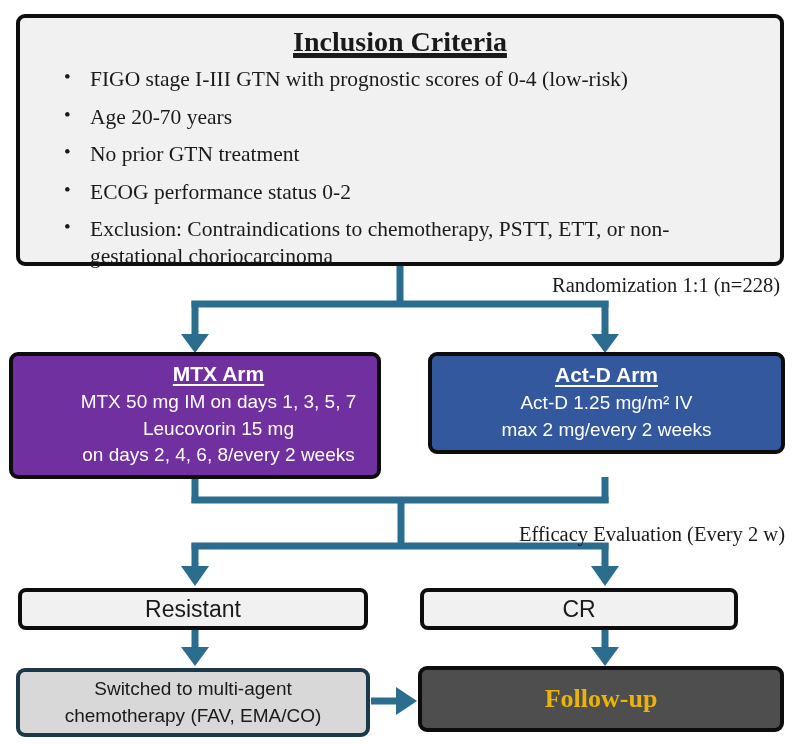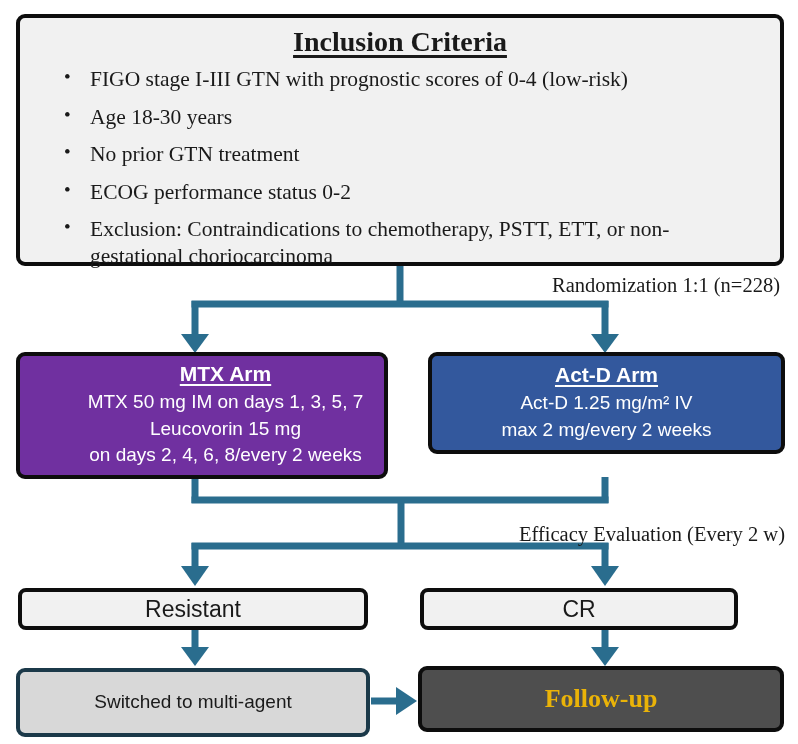--- a/index.html
+++ b/index.html
@@ -18,35 +18,35 @@
     position:relative;width:798px;height:744px;background:#ffffff;
     font-family:"Liberation Serif", serif;color:var(--text-dark);overflow:hidden;
   }
   .connectors{position:absolute;left:0;top:0;width:798px;height:744px;pointer-events:none;}
   .connectors line{stroke:var(--arrow);stroke-width:7;}
   .connectors polygon{fill:var(--arrow);}
   .box{position:absolute;box-sizing:border-box;border:4px solid var(--border-dark);border-radius:9px;}
 
   
   .inclusion{left:16px;top:14px;width:768px;height:252px;background:var(--light-box-bg);padding:6px 26px 0 26px;}
-  .inc-title{text-align:center;font-size:28px;font-weight:bold;margin:2px 0 8px 0;}
+  .inc-title{text-align:center;font-size:28px;font-weight:bold;margin:2px 0 8px 0;text-decoration:underline;}
   .inc-title span{text-decoration:underline;text-decoration-thickness:2.5px;text-underline-offset:4px;}
   .inclusion ul{list-style:none;margin:0;padding:0 0 0 18px;}
   .inclusion li{position:relative;font-size:21.5px;line-height:1.26;padding-left:26px;margin-bottom:10.5px;max-width:650px;}
   .inclusion li::before{content:"\2022";position:absolute;left:0;top:-1px;font-size:19px;}
 
   
   .side-label{position:absolute;font-size:20.5px;white-space:nowrap;text-align:right;}
   .rand-label{top:274px;right:18px;}
   .eff-label{top:511px;right:13px;margin-top:12px;}
 
   
   .arm{display:flex;flex-direction:column;justify-content:center;align-items:center;
        color:#ffffff;font-family:"Liberation Sans", sans-serif;text-align:center;}
-  .mtx{left:16px;top:352px;width:372px;height:127px;background:var(--mtx-bg);padding-left:47px;}
+  .mtx{left:9px;top:352px;width:372px;height:127px;background:var(--mtx-bg);padding-left:47px;}
   .actd{left:428px;top:352px;width:357px;height:102px;background:var(--actd-bg);}
   .arm-title{font-size:21px;font-weight:bold;margin-bottom:3px;}
   .arm-title span{text-decoration:underline;text-decoration-thickness:2px;text-underline-offset:3px;}
   .arm-line{font-size:19px;line-height:1.42;}
 
   
   .outcome{display:flex;align-items:center;justify-content:center;background:var(--light-box-bg);
            font-family:"Liberation Sans", sans-serif;font-size:23px;color:var(--text-dark);border-radius:8px;}
   .resistant{left:18px;top:588px;width:350px;height:42px;}
   .cr{left:420px;top:588px;width:318px;height:42px;}
@@ -91,21 +91,21 @@
     <line x1="371" y1="701" x2="398" y2="701"></line>
     <polygon points="396,687 396,715 417,701"></polygon>
   </svg>
 
   <div class="box inclusion">
     <div class="inc-title">
       <span>Inclusion Criteria</span>
     </div>
     <ul>
       <li>FIGO stage I-III GTN with prognostic scores of 0-4 (low-risk)</li>
-      <li>Age 18-30 years</li>
+      <li>Age 20-70 years</li>
       <li>No prior GTN treatment</li>
       <li>ECOG performance status 0-2</li>
       <li>Exclusion: Contraindications to chemotherapy, PSTT, ETT, or non-gestational choriocarcinoma</li>
     </ul>
   </div>
 
   <div class="side-label rand-label">Randomization 1:1 (n=228)</div>
   <div class="side-label eff-label">Efficacy Evaluation (Every 2 w)</div>
 
   <div class="box arm mtx">
@@ -127,18 +127,19 @@
 
   <div class="box outcome resistant">
     <span>Resistant</span>
   </div>
   <div class="box outcome cr">
     <span>CR</span>
   </div>
 
   <div class="box switched">
     <div>Switched to multi-agent</div>
+    <div>chemotherapy (FAV,  EMA/CO)</div>
   </div>
   <div class="box followup">
     <span>Follow-up</span>
   </div>
 
 </div>
 
 </body></html>

